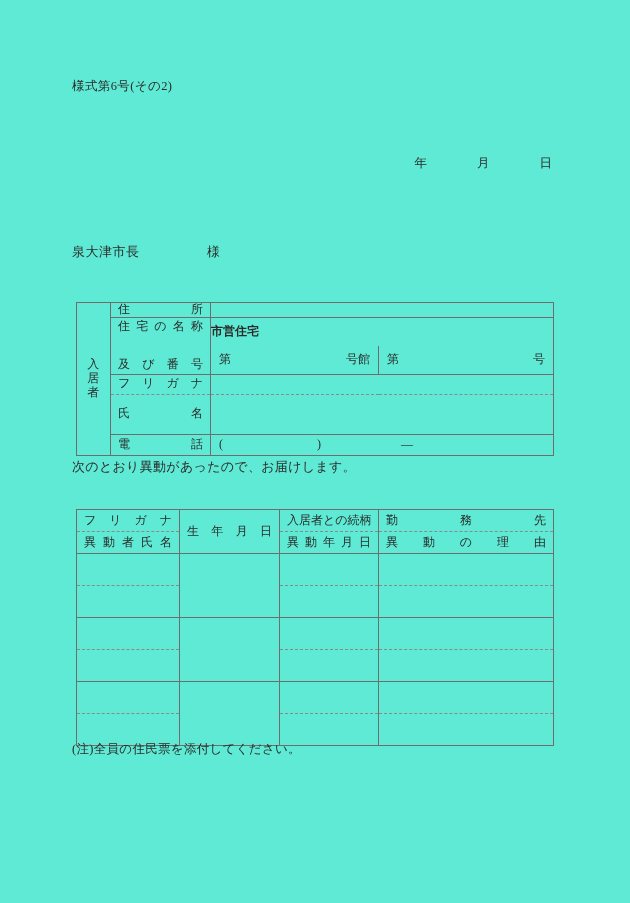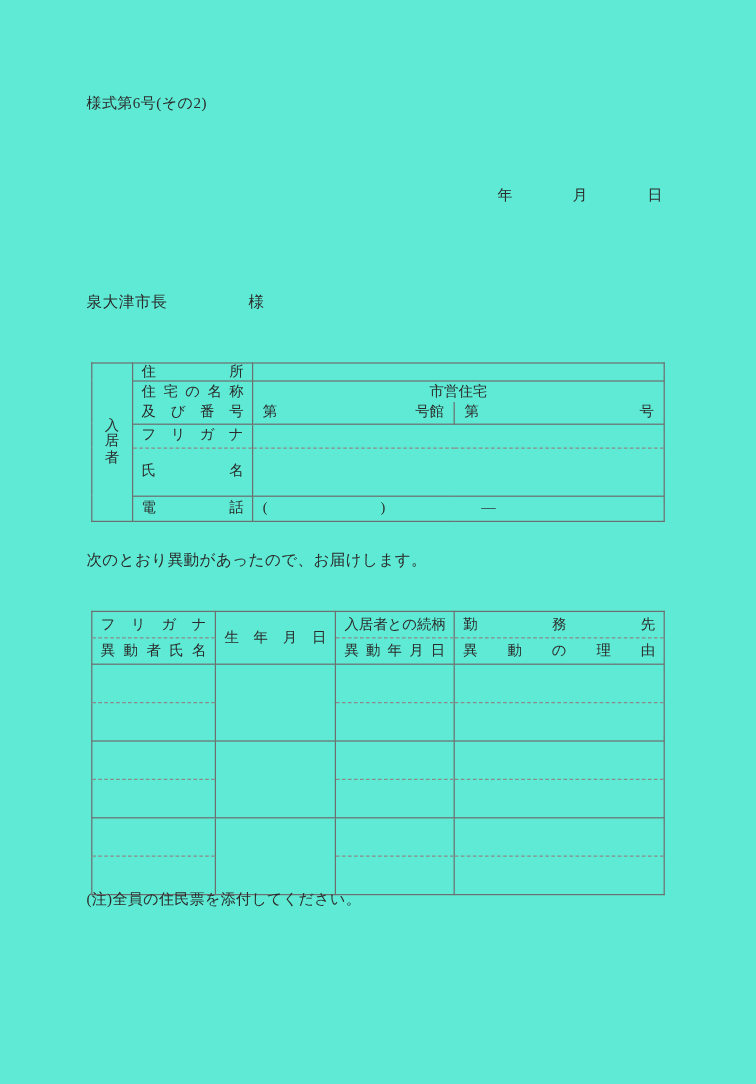--- a/index.html
+++ b/index.html
@@ -113,21 +113,21 @@
     padding: 0 7px;
     white-space: pre;
   }
   .vert-label {
     text-align: center;
     font-size: 12.5px;
     line-height: 2.15;
     letter-spacing: 0.5px;
     white-space: pre;
   }
-  .right { text-align: center; padding-right: 8px; }
+  .right { text-align: left; padding-right: 8px; font-weight: bold; }
 
   
   #tbl-resident { left: 76px; top: 302px; width: 477px; }
 
   
   #tbl-change { left: 76px; top: 509px; width: 477px; }
   #tbl-change td { height: 21px; }
   .data-cell { height: 31px !important; }
 </style>
 </head>
@@ -157,21 +157,21 @@
 者</td>
         <td>
           <span class="just">住　　　　　所</span>
         </td>
         <td colspan="2" class="pad"></td>
       </tr>
 
       <tr>
         <td rowspan="2" class="no-bottom">
           <span class="just" style="line-height:1.45;">住 宅 の 名 称</span>
-          <span class="just" style="line-height:1.45;">及  び  番  号</span>
+          <span class="just" style="line-height:1.45;margin-top:21px;">及  び  番  号</span>
         </td>
         <td colspan="2" class="right no-bottom">市営住宅</td>
       </tr>
 
       <tr>
         <td class="no-top">
           <span style="float:left; padding-left:8px;">第</span>
           <span style="float:right; padding-right:8px;">号館</span>
         </td>
         <td class="no-top">

